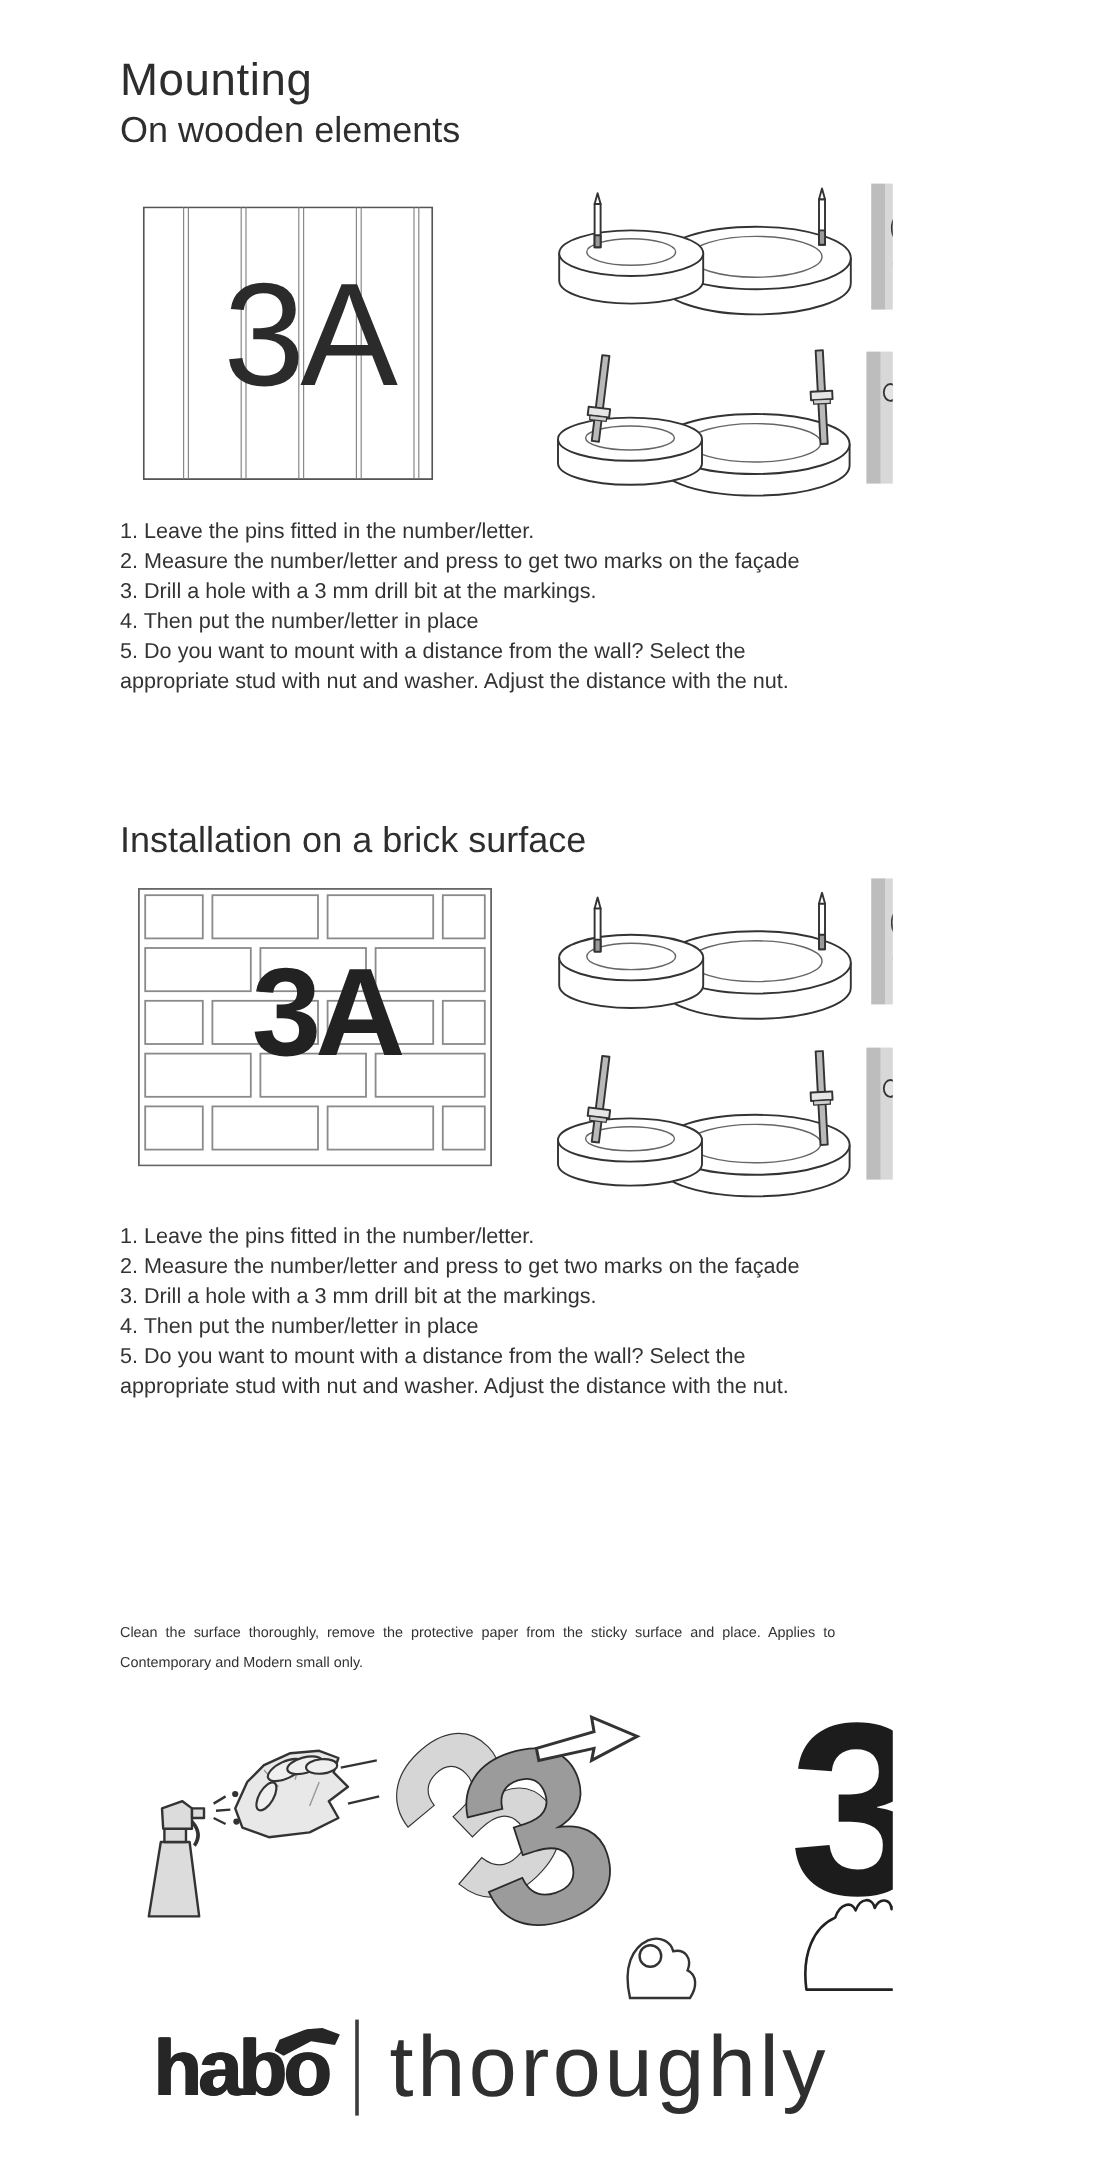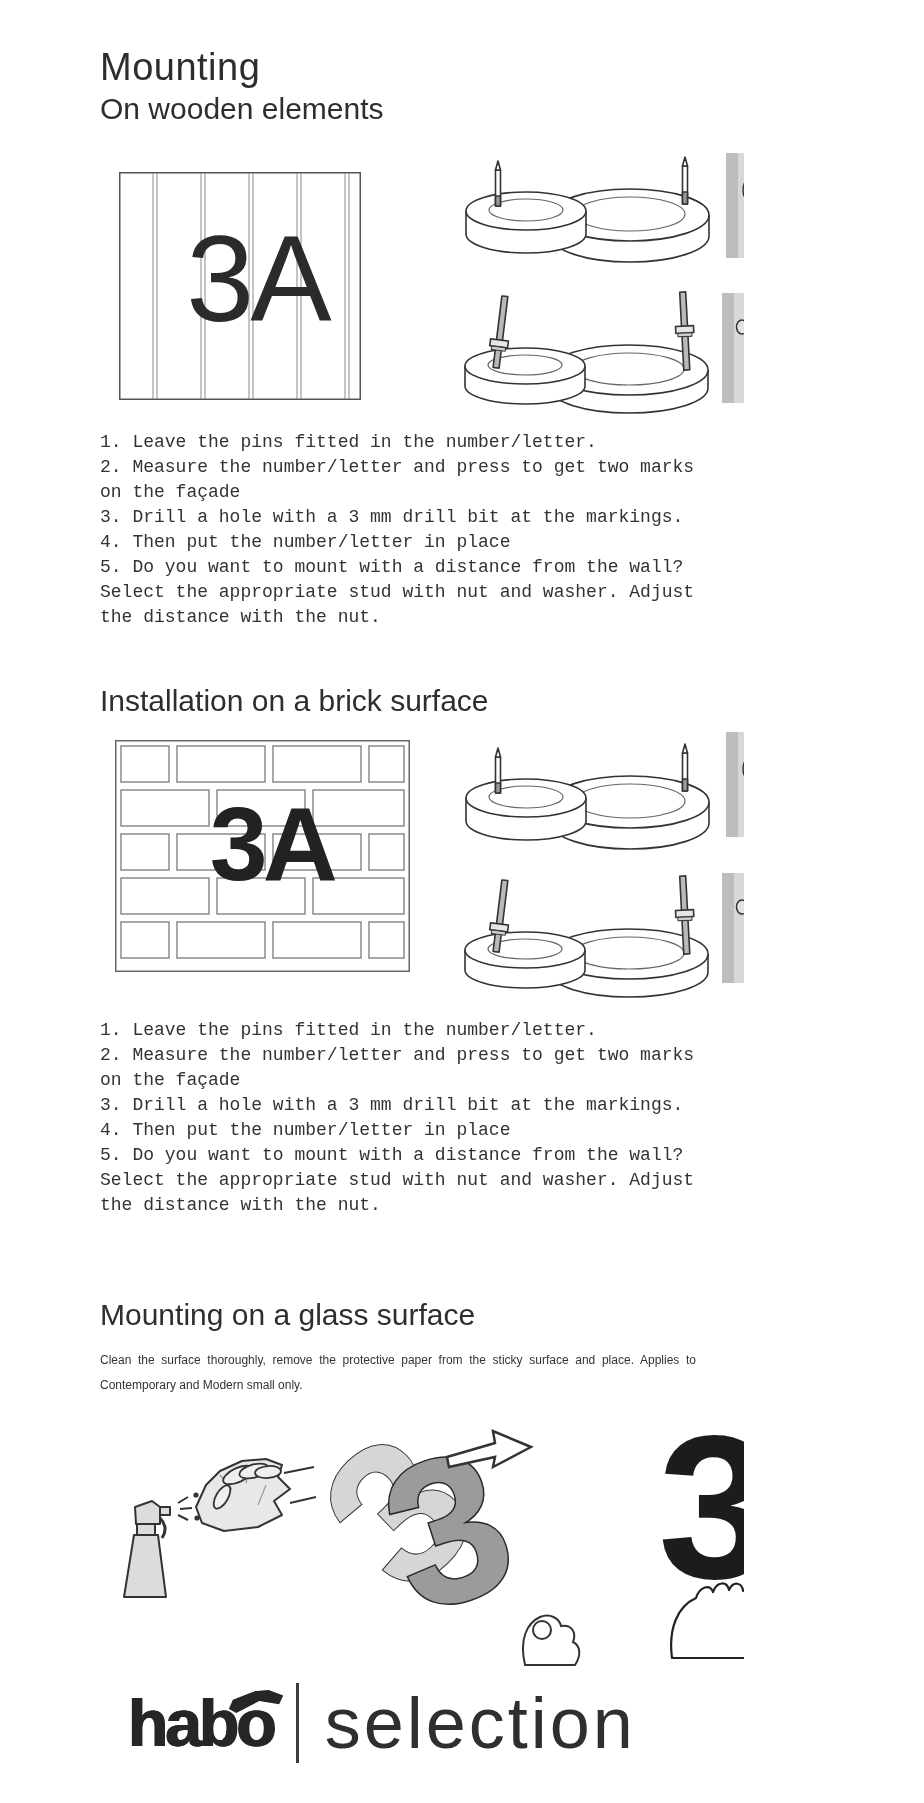--- a/index.html
+++ b/index.html
@@ -6,21 +6,21 @@
   html,body { background:#ffffff; }
   #page {
     position:relative; width:744px; height:1803px; background:#ffffff;
     font-family:"Liberation Sans", sans-serif; color:#333333; overflow:hidden;
   }
   .abs { position:absolute; }
   .title { left:100px; top:46px; font-size:38px; font-weight:400; color:#2d2d2d; letter-spacing:0.5px; }
   .h2 { font-size:30px; font-weight:400; color:#2e2e2e; }
   .sub { left:100px; top:92px; }
   .steps { width:602px; font-size:18px; line-height:25px; color:#333; }
-  .steps p { margin:0;font-family:Liberation Mono, monospace; }
+  .steps p { margin:0; }
   .para { width:596px; font-size:12px; line-height:25px; text-align:justify; color:#333; }
   svg.fig { position:absolute; overflow:visible; }
   svg text { font-family:"Liberation Sans", sans-serif; }
   .panel { position:absolute; }
   .panel-num { position:absolute; transform:translate(-50%,-50%); color:#2b2b2b; line-height:1; white-space:nowrap; }
   .thin  { font-weight:300; font-size:122px; letter-spacing:-4px; left:57%; top:47%; }
   .heavy { font-weight:700; font-size:104px; letter-spacing:-5px; left:53%; top:45%; color:#222; }
   .logo { left:128px; top:1682px; display:flex; align-items:center; }
   .logo-brand { position:relative; font-size:66px; font-weight:700; letter-spacing:-3px; color:#262626;
                 text-shadow:0.8px 0 0 #262626, -0.8px 0 0 #262626; }
@@ -210,21 +210,20 @@
   </svg>
 
   <div class="abs steps" style="left:100px; top:1018px;">
     <p>1. Leave the pins fitted in the number/letter.</p>
     <p>2. Measure the number/letter and press to get two marks on the façade</p>
     <p>3. Drill a hole with a 3 mm drill bit at the markings.</p>
     <p>4. Then put the number/letter in place</p>
     <p>5. Do you want to mount with a distance from the wall? Select the appropriate stud with nut and washer. Adjust the distance with the nut.</p>
   </div>
 
-  <div class="abs h2" style="left:100px; top:1298px;">Mounting on a glass surface</div>
   <div class="abs para" style="left:100px; top:1348px;">Clean the surface thoroughly, remove the protective paper from the sticky surface and place. Applies to Contemporary and Modern small only.</div>
 
   <svg class="fig" style="left:100px; top:1445px;" width="240" height="200" viewBox="0 0 240 200">
     <g stroke="#333" stroke-width="2" fill="#dcdcdc" stroke-linejoin="round">
       <path d="M34 90 L58 90 L66 152 L24 152 Z"></path>
       <rect x="37" y="79" width="18" height="11"></rect>
       <path d="M35 62 L52 56 L60 62 L60 79 L36 79 Z"></path>
       <rect x="60" y="62" width="10" height="8"></rect>
       <path d="M60 73 q9 10 2 20" fill="none" stroke-width="3"></path>
     </g>
@@ -264,18 +263,18 @@
       <path d="M42 240 C38 210 48 188 66 180 C70 168 80 166 83 174 C87 163 97 163 99 172 C103 163 112 164 113 173 C118 166 126 169 124 179 C133 187 136 203 130 220 L118 240 Z"></path>
     </g>
   </svg>
 
   <div class="abs logo">
     <span class="logo-brand">
       <span>habo</span>
       <i class="hammer"></i>
     </span>
     <span class="logo-divider"></span>
-    <span class="logo-sel">selection</span>
+    <span class="logo-sel">thoroughly</span>
   </div>
 
   <div class="abs watermark">SU</div>
 
 </div>
 
 </body></html>

